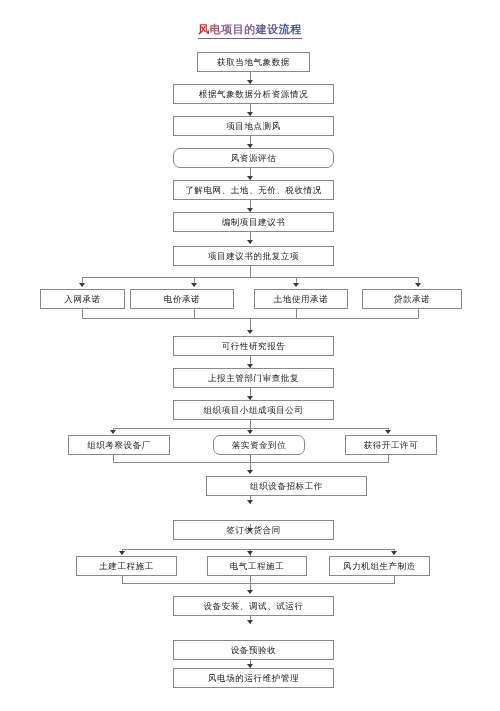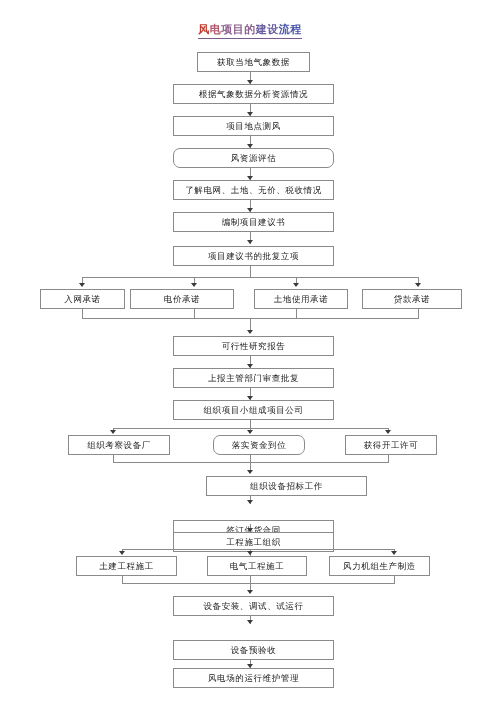--- a/index.html
+++ b/index.html
@@ -213,23 +213,20 @@
   </div>
   <div class="vline" style="left:250px; top:496px; height:8px;"></div>
   <div class="arrowhead" style="left:247px; top:500px;"></div>
 
   <div class="node" style="left:173px; top:504px; width:161px;margin-top:16px;">
     <span>签订供货合同</span>
   </div>
   <div class="vline" style="left:250px; top:524px; height:8px;"></div>
   <div class="arrowhead" style="left:247px; top:528px;"></div>
 
-  <div class="node" style="left:173px; top:532px; width:161px;">
-    <span>工程施工组织</span>
-  </div>
 
   <div class="vline" style="left:250px; top:552px; height:8px;"></div>
   <div class="hline" style="left:122px; top:549px; width:272px;"></div>
   <div class="vline" style="left:122px; top:549px; height:5px;"></div>
   <div class="arrowhead" style="left:119px; top:551px;"></div>
   <div class="vline" style="left:250px; top:549px; height:5px;"></div>
   <div class="arrowhead" style="left:247px; top:551px;"></div>
   <div class="vline" style="left:394px; top:549px; height:5px;"></div>
   <div class="arrowhead" style="left:391px; top:551px;"></div>
 

